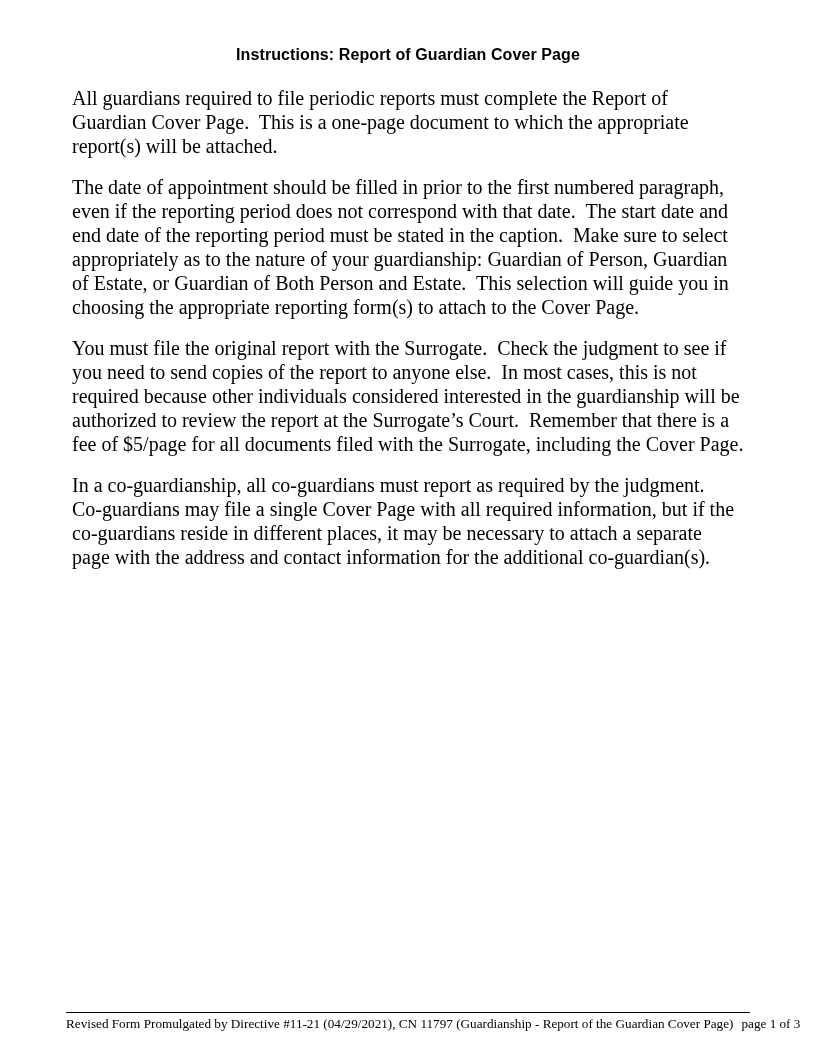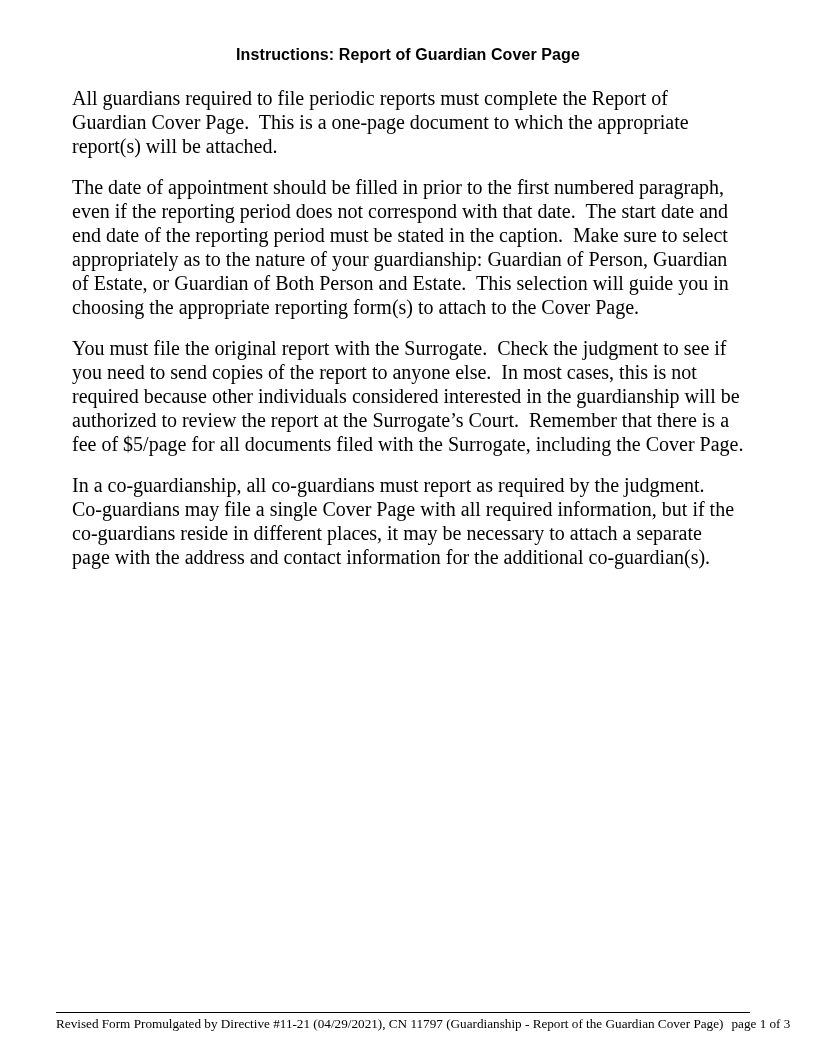--- a/index.html
+++ b/index.html
@@ -30,21 +30,21 @@
   }
   .para {
     font-size: 20px;
     line-height: 24px;
     margin: 0 0 17px 0;
     text-align: left;
     white-space: pre-wrap;
   }
   .footer {
     position: absolute;
-    left: 56px;
+    left: 66px;
     right: 66px;
     bottom: 24px;
     border-top: 1px solid #000000;
     padding-top: 3px;
     font-size: 13.2px;
     display: flex;
     justify-content: space-between;
     align-items: baseline;
     gap: 8px;
   }

